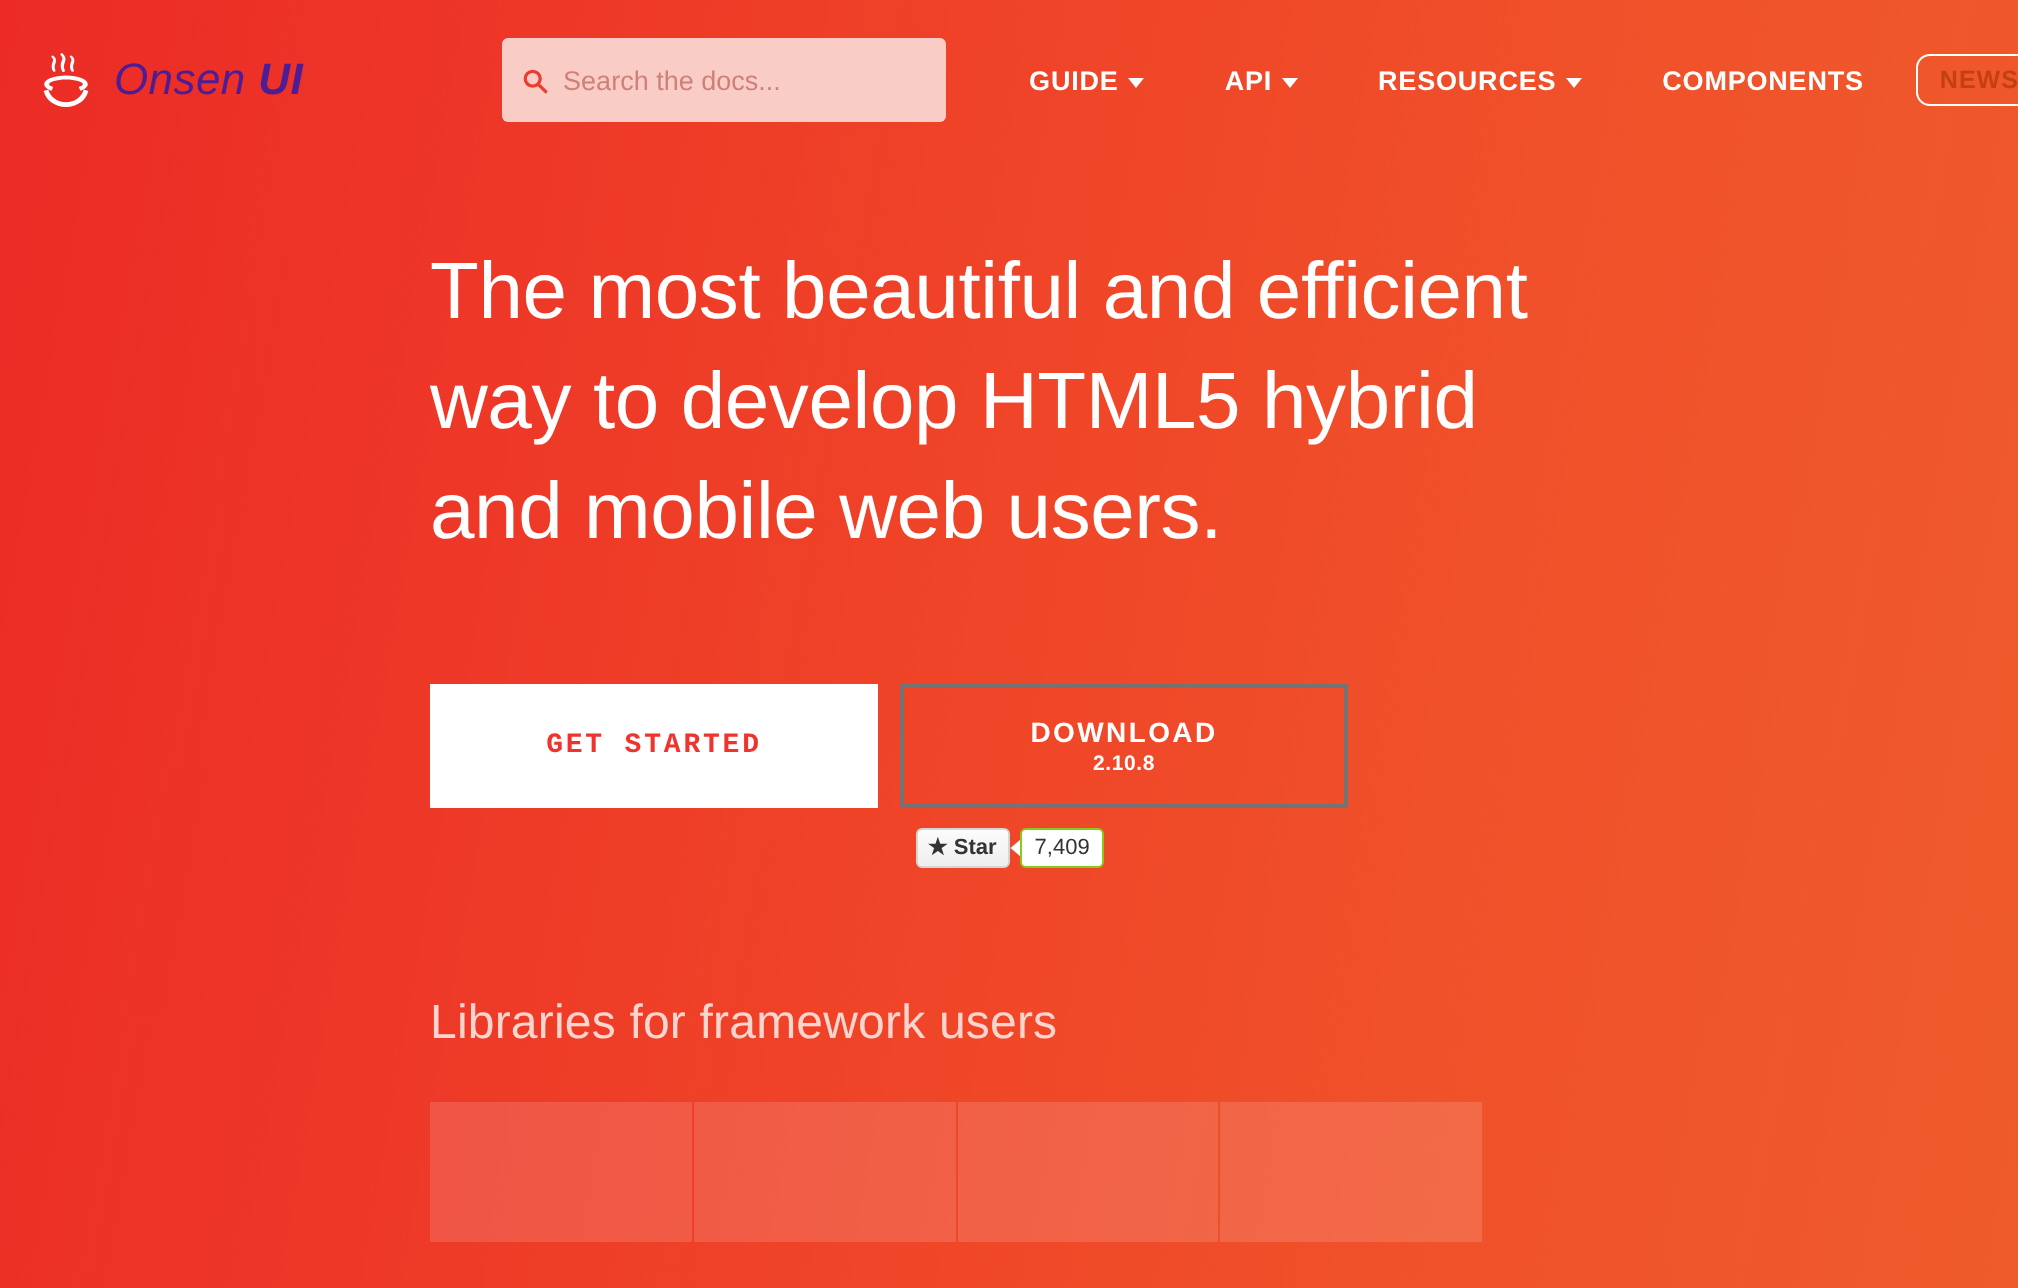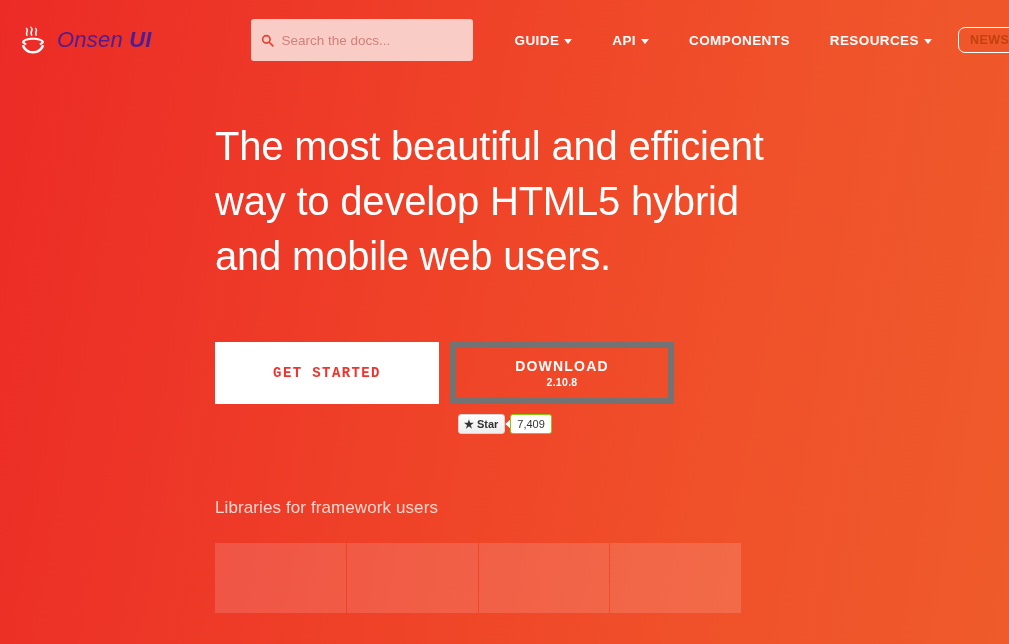--- a/index.html
+++ b/index.html
@@ -159,21 +159,21 @@
     text-decoration: none;
     border: 0;
     font-family: Liberation Mono, monospace;
     cursor: pointer;
   }
 
   #download-button {
     width: 224px;
     height: 62px;
     background: transparent;
-    border: 6px solid #737373;
+    border: 2px solid #737373;
     color: #ffffff;
     display: flex;
     flex-direction: column;
     align-items: center;
     justify-content: center;
     text-decoration: none;
     font-family: "Liberation Sans", sans-serif;
     cursor: pointer;
     gap: 2px;
   }
@@ -248,21 +248,21 @@
   }
   #star-count-wrap::after {
     left: -4px;
     border-right: 4px solid #ffffff;
   }
 
   
   #libraries { padding-left: 215px; margin-top: 64px; }
 
   #libraries-title {
-    font-size: 17px;
+    font-size: 24px;
     font-weight: normal;
     color: #fcd6ce;
     letter-spacing: 0.1px;
   }
 
   #library-cards {
     margin-top: 25px;
     display: flex;
     gap: 1px;
     width: 526px;
@@ -303,25 +303,25 @@
   <nav id="nav">
     <a class="nav-item" href="#">
       <span>GUIDE</span>
       <span class="caret"></span>
     </a>
     <a class="nav-item" href="#">
       <span>API</span>
       <span class="caret"></span>
     </a>
     <a class="nav-item" href="#">
-      <span>COMPONENTS</span>
-    </a>
-    <a class="nav-item" href="#">
       <span>RESOURCES</span>
       <span class="caret"></span>
+    </a>
+    <a class="nav-item" href="#">
+      <span>COMPONENTS</span>
     </a>
     <a id="news-button" href="#">NEWS</a>
   </nav>
 
 </header>
 
 <section id="hero">
 
   <h1 id="headline">
     <span>The most beautiful and efficient</span><br>

